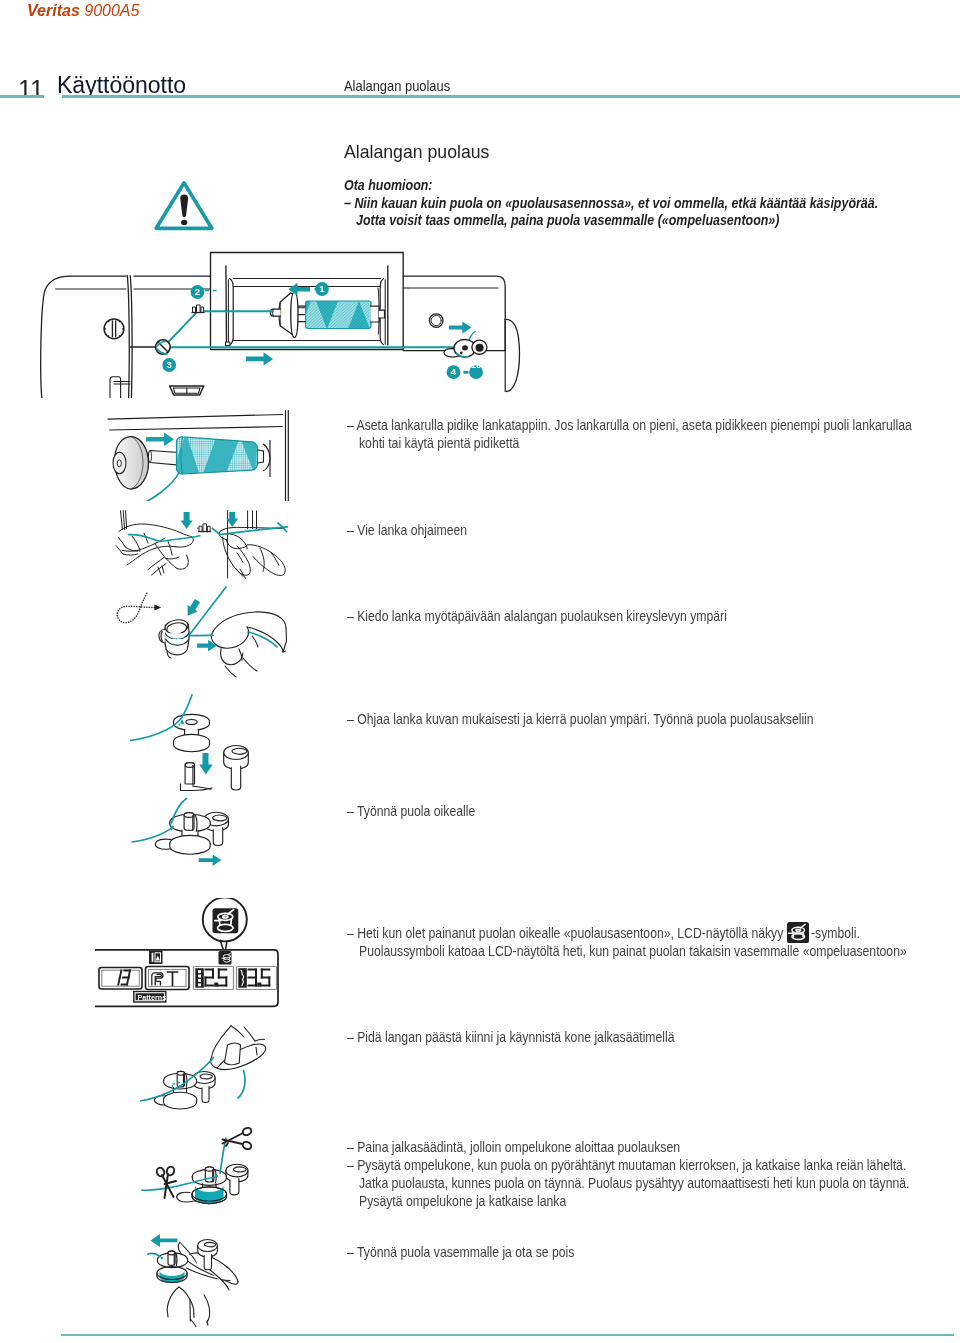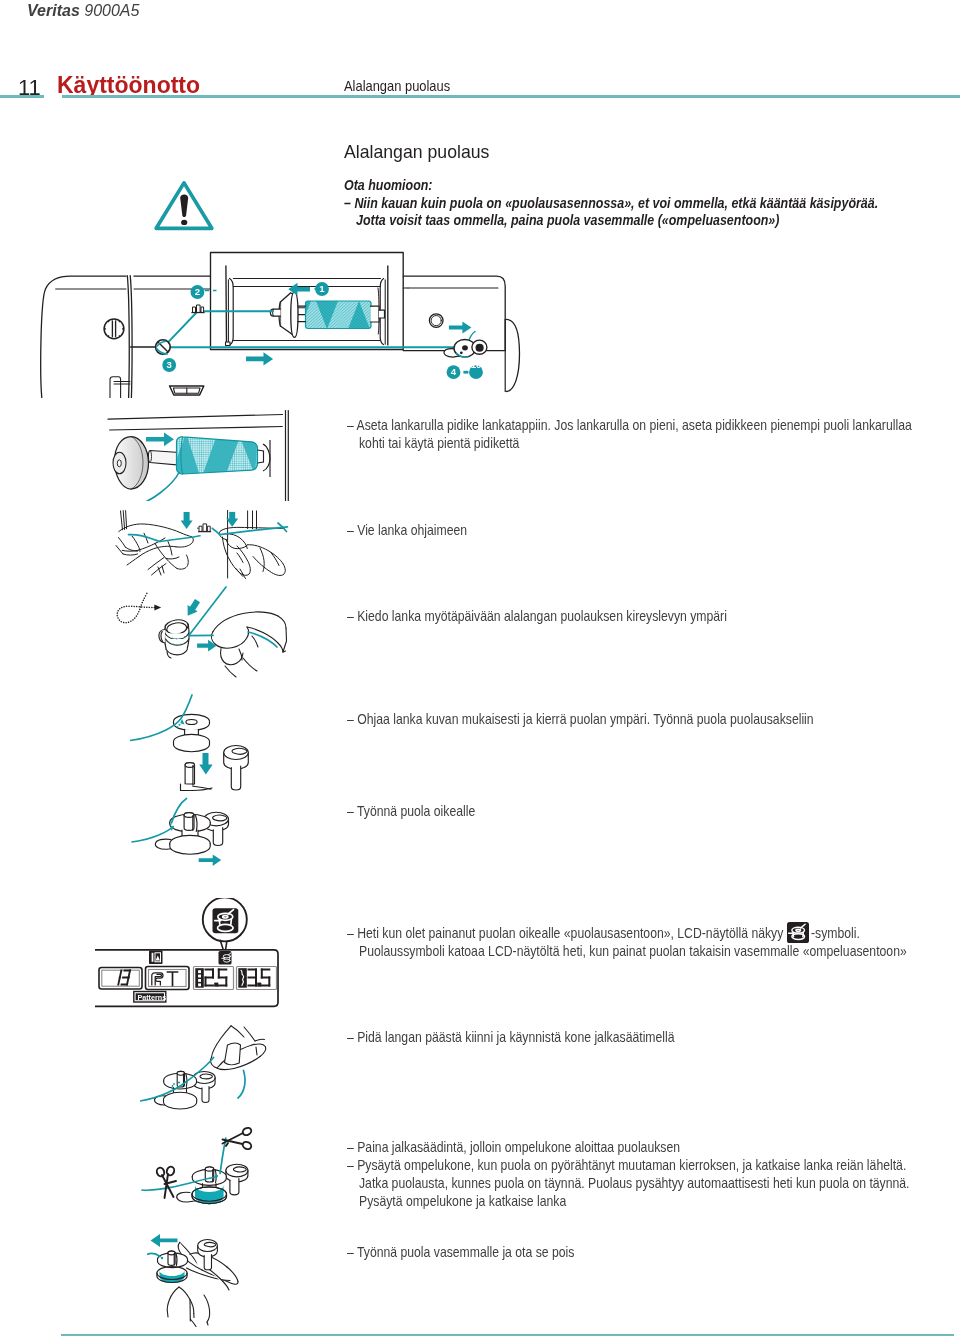--- a/index.html
+++ b/index.html
@@ -1,24 +1,24 @@
 <!DOCTYPE html>
 <html><head>
 <meta charset="utf-8">
 <title>Veritas 9000A5</title>
 <style>
   html,body{margin:0;padding:0;background:#fff;}
   body{width:960px;height:1343px;font-family:"Liberation Sans",sans-serif;position:relative;overflow:hidden;color:#3f3f41;}
   .page{position:absolute;left:0;top:0;width:960px;height:1343px;background:#fff;}
   .abs{position:absolute;white-space:nowrap;}
 
-  #brand{left:27px;top:2px;font-size:16px;font-style:italic;color:#404040;}
+  #brand{left:27px;top:2px;font-size:16px;font-style:italic;color:#c2410c;}
   #brand .b{font-weight:bold;}
-  #chapnum{left:18px;top:74.5px;font-size:22px;color:#231f20;}
-  #chaptitle{left:57px;top:72px;font-size:23px;color:#b91c1c;font-weight:bold;}
+  #chapnum{left:18px;top:74.5px;font-size:25px;color:#231f20;}
+  #chaptitle{left:57px;top:72px;font-size:23px;color:#0f172a;}
   #runhead{left:344px;top:77px;font-size:15px;color:#231f20;transform-origin:0 0;transform:scaleX(.86);}
   .rule{position:absolute;background:#6fb9bd;}
   #rule-a{left:0;top:95px;width:44px;height:3px;}
   #rule-b{left:62px;top:95px;width:898px;height:3px;}
   #rule-bottom{left:61px;top:1334px;width:893px;height:2px;}
 
   #sectitle{left:344px;top:141px;font-size:19px;color:#231f20;transform-origin:0 0;transform:scaleX(.93);}
   #notice-head{left:344px;top:176px;font-size:15px;font-style:italic;font-weight:bold;color:#231f20;transform-origin:0 0;transform:scaleX(.83);}
   #notice-l1{left:344px;top:194px;font-size:15px;font-style:italic;font-weight:bold;color:#231f20;transform-origin:0 0;transform:scaleX(.83);}
   #notice-l2{left:356px;top:211px;font-size:15px;font-style:italic;font-weight:bold;color:#231f20;transform-origin:0 0;transform:scaleX(.83);}

